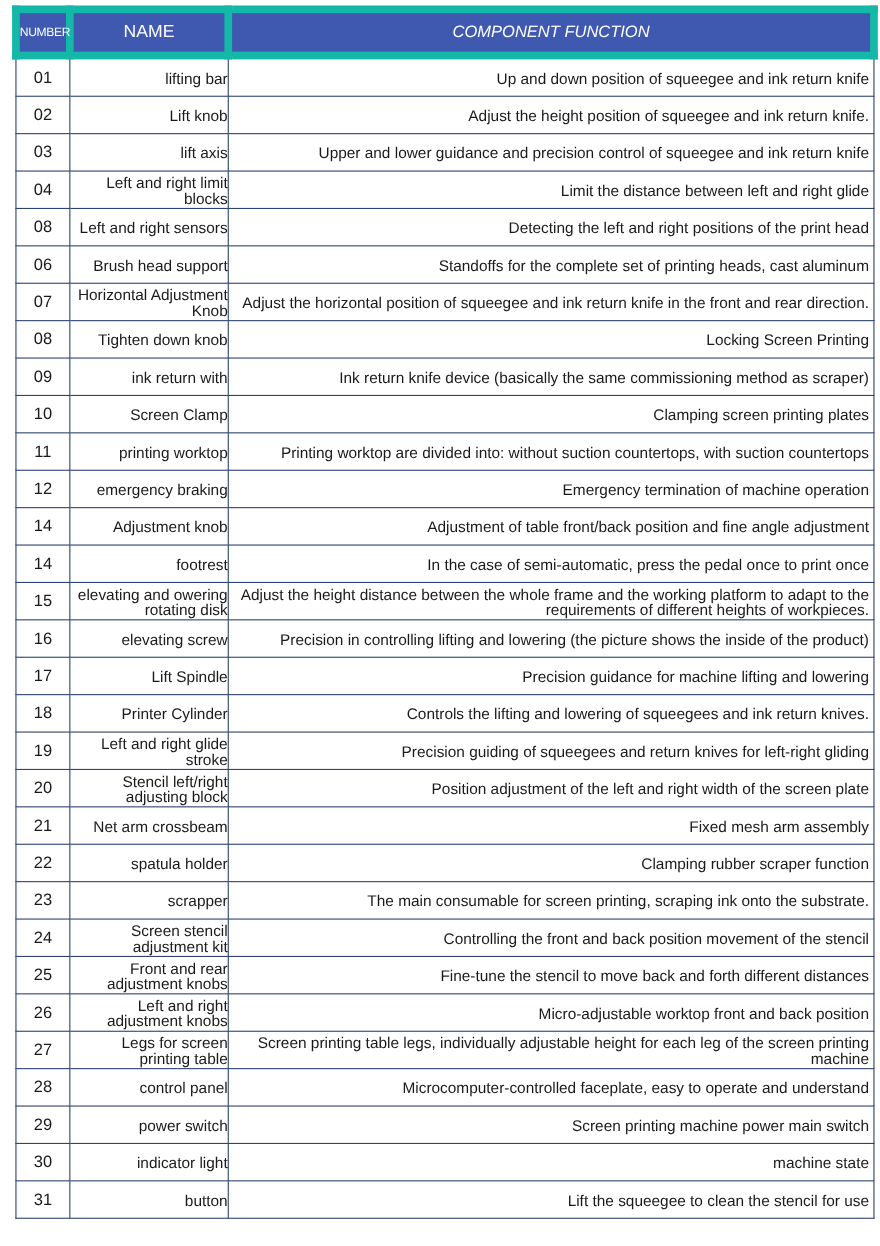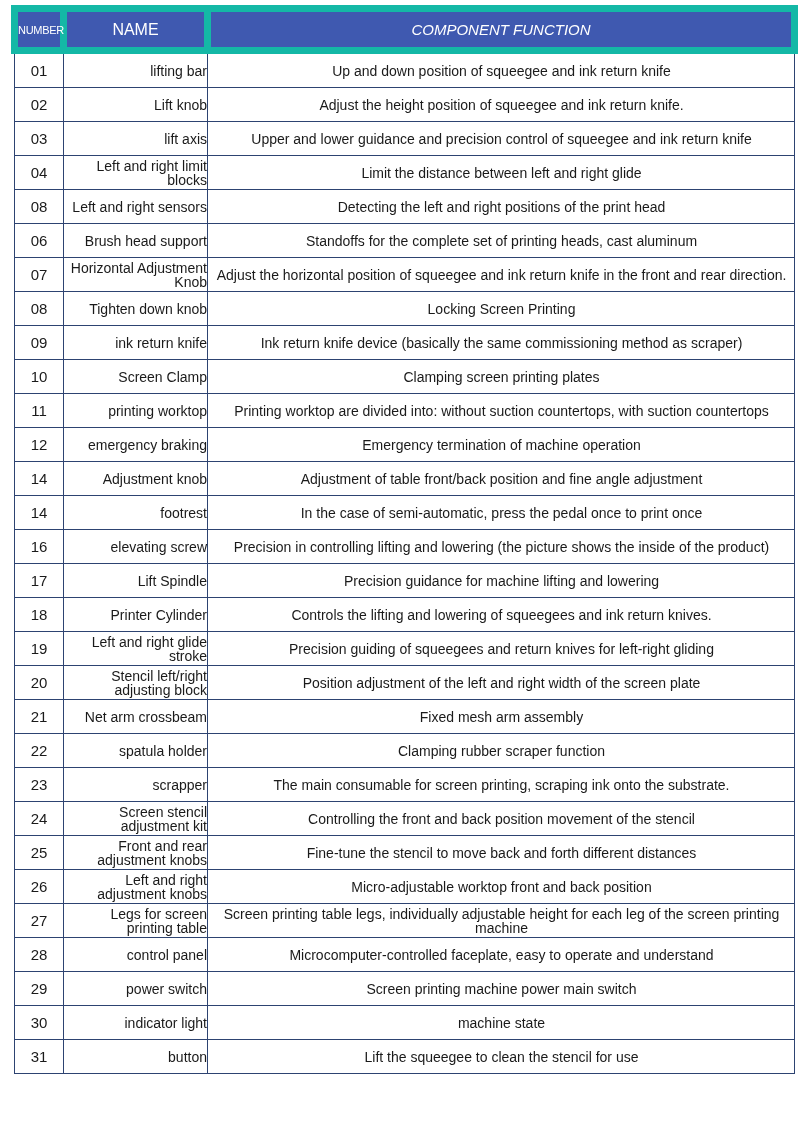--- a/index.html
+++ b/index.html
@@ -20,21 +20,21 @@
   }
   .tbl th.h-num { font-size: 11px; letter-spacing: -0.3px; }
   .tbl th.h-name { font-size: 16px; }
   .tbl th.h-func { font-size: 15px; font-style: italic; }
   .tbl td {
     border: 1.5px solid #2d4371; height: 33px; padding: 0;
     vertical-align: middle; line-height: 14px;
   }
   .tbl td.num { text-align: center; font-size: 15px; }
   .tbl td.name { text-align: right; font-size: 14px; }
-  .tbl td.func { text-align: center; font-size: 14px; padding-left: 5px; padding-right: 4px; }
+  .tbl td.func { text-align: right; font-size: 14px; padding-left: 5px; padding-right: 4px; }
 </style>
 </head>
 <body>
 
 <table class="tbl">
   <colgroup>
     <col class="c-num">
       <col class="c-name">
       <col class="c-func">
   </colgroup>
@@ -81,21 +81,21 @@
         <td class="name">Horizontal Adjustment Knob</td>
         <td class="func">Adjust the horizontal position of squeegee and ink return knife in the front and rear direction.</td>
       </tr>
       <tr>
         <td class="num">08</td>
         <td class="name">Tighten down knob</td>
         <td class="func">Locking Screen Printing</td>
       </tr>
       <tr>
         <td class="num">09</td>
-        <td class="name">ink return knife</td>
+        <td class="name">ink return with</td>
         <td class="func">Ink return knife device (basically the same commissioning method as scraper)</td>
       </tr>
       <tr>
         <td class="num">10</td>
         <td class="name">Screen Clamp</td>
         <td class="func">Clamping screen printing plates</td>
       </tr>
       <tr>
         <td class="num">11</td>
         <td class="name">printing worktop</td>
@@ -108,20 +108,25 @@
       </tr>
       <tr>
         <td class="num">14</td>
         <td class="name">Adjustment knob</td>
         <td class="func">Adjustment of table front/back position and fine angle adjustment</td>
       </tr>
       <tr>
         <td class="num">14</td>
         <td class="name">footrest</td>
         <td class="func">In the case of semi-automatic, press the pedal once to print once</td>
+      </tr>
+      <tr>
+        <td class="num">15</td>
+        <td class="name">elevating and owering rotating disk</td>
+        <td class="func">Adjust the height distance between the whole frame and the working platform to adapt to the requirements of different heights of workpieces.</td>
       </tr>
       <tr>
         <td class="num">16</td>
         <td class="name">elevating screw</td>
         <td class="func">Precision in controlling lifting and lowering (the picture shows the inside of the product)</td>
       </tr>
       <tr>
         <td class="num">17</td>
         <td class="name">Lift Spindle</td>
         <td class="func">Precision guidance for machine lifting and lowering</td>

